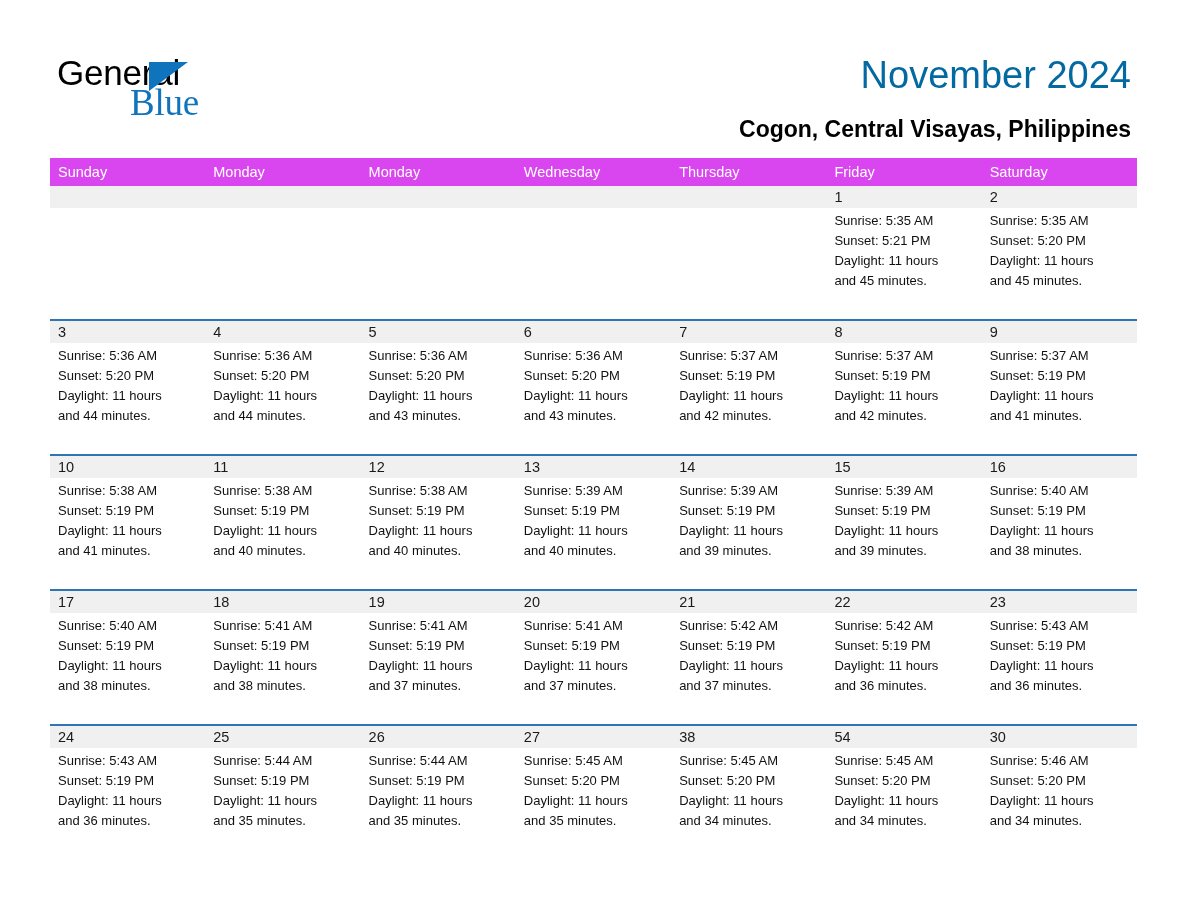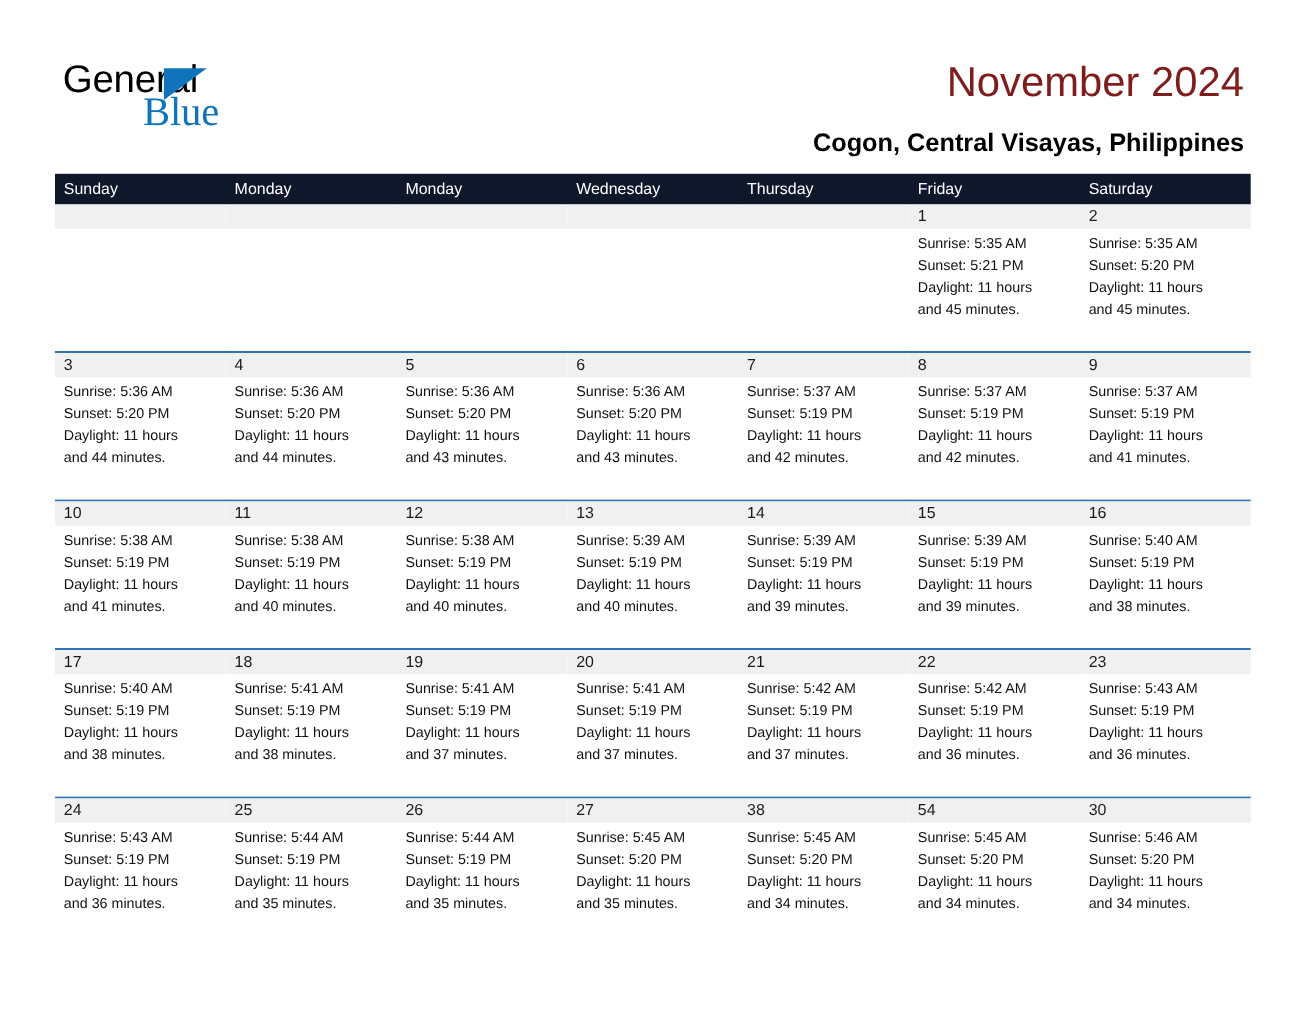--- a/index.html
+++ b/index.html
@@ -68,21 +68,21 @@
     font-family: Liberation Serif, serif;
   }
 
   .title {
     position: absolute;
     right: 57px;
     top: 52px;
     font-size: 38px;
     line-height: 46px;
     font-weight: 400;
-    color: #7f1d1d;
+    color: #0369a1;
     text-align: right;
     white-space: nowrap;
   }
   .subtitle {
     position: absolute;
     right: 57px;
     top: 115px;
     font-size: 23px;
     line-height: 28px;
     font-weight: 700;
@@ -93,21 +93,21 @@
 
   
   .calendar {
     position: absolute;
     left: 50px;
     top: 158px;
     width: 1087px;
   }
   .weekday-row {
     display: flex;
-    background: #0f172a;
+    background: #d946ef;
     height: 28px;
   }
   .weekday {
     flex: 1 1 0;
     color: #ffffff;
     font-size: 14.5px;
     line-height: 28px;
     padding-left: 8px;
     box-sizing: border-box;
     white-space: nowrap;

